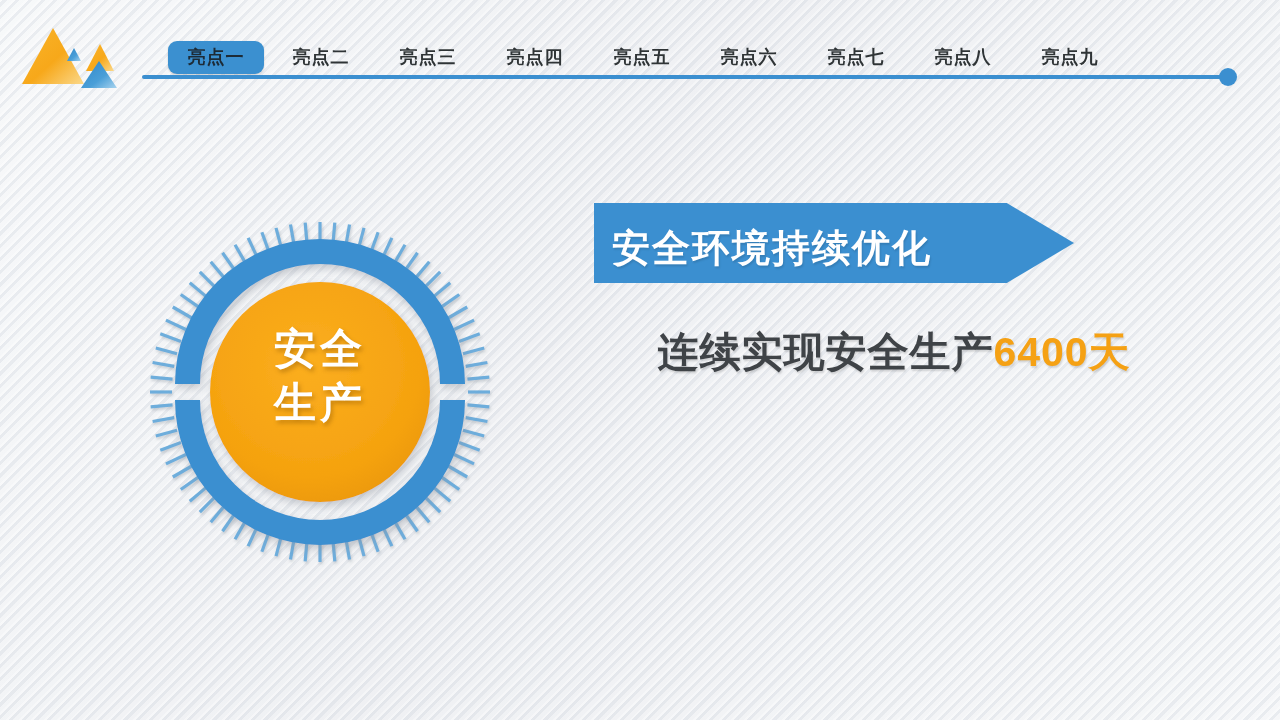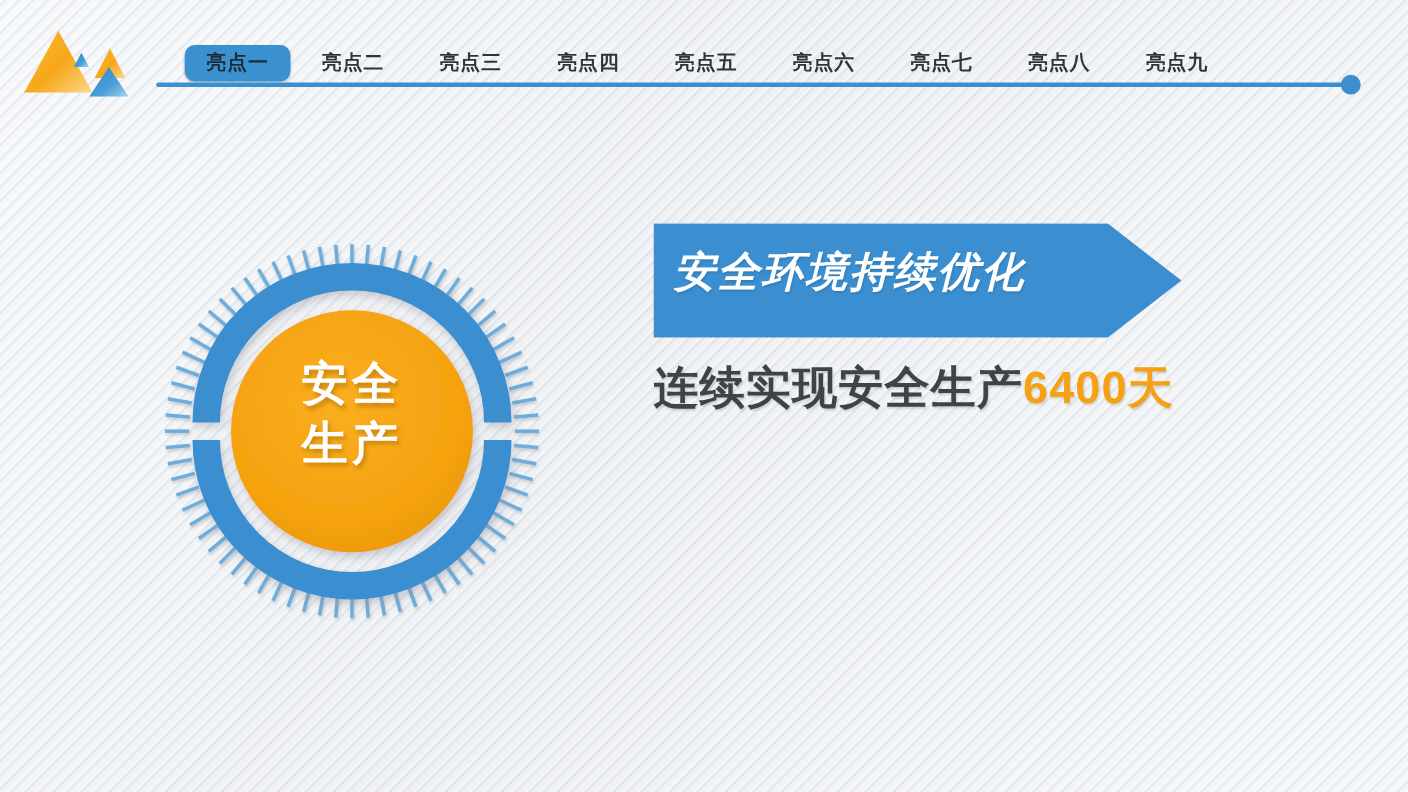--- a/index.html
+++ b/index.html
@@ -116,22 +116,21 @@
     text-shadow: 2px 3px 4px rgba(120,70,0,0.38);
     pointer-events: none;
   }
 
   
   #banner {
     position: absolute;
     left: 594px;
     top: 203px;
     width: 480px;
-    height: 104px;
-    font-style: italic;
+    height: 80px;
   }
   #banner-shape {
     position: absolute;
     inset: 0;
     background: #3b8fd0;
     clip-path: polygon(0 0, 86% 0, 100% 50%, 86% 100%, 0 100%);
     box-shadow: 0 2px 3px rgba(0,0,0,0.10);
   }
   #banner-text {
     position: absolute;
@@ -151,20 +150,21 @@
     position: absolute;
     left: 594px;
     top: 325px;
     width: 600px;
     font-size: 41px;
     font-weight: bold;
     color: #3f4347;
     letter-spacing: 1px;
     white-space: nowrap;
     text-shadow: 1px 2px 2px rgba(0,0,0,0.14);
+    text-align: center;
   }
   #headline .accent {
     color: #f5a114;
   }
 
   #body-copy {
     position: absolute;
     left: 512px;
     top: 414px;
     width: 690px;

